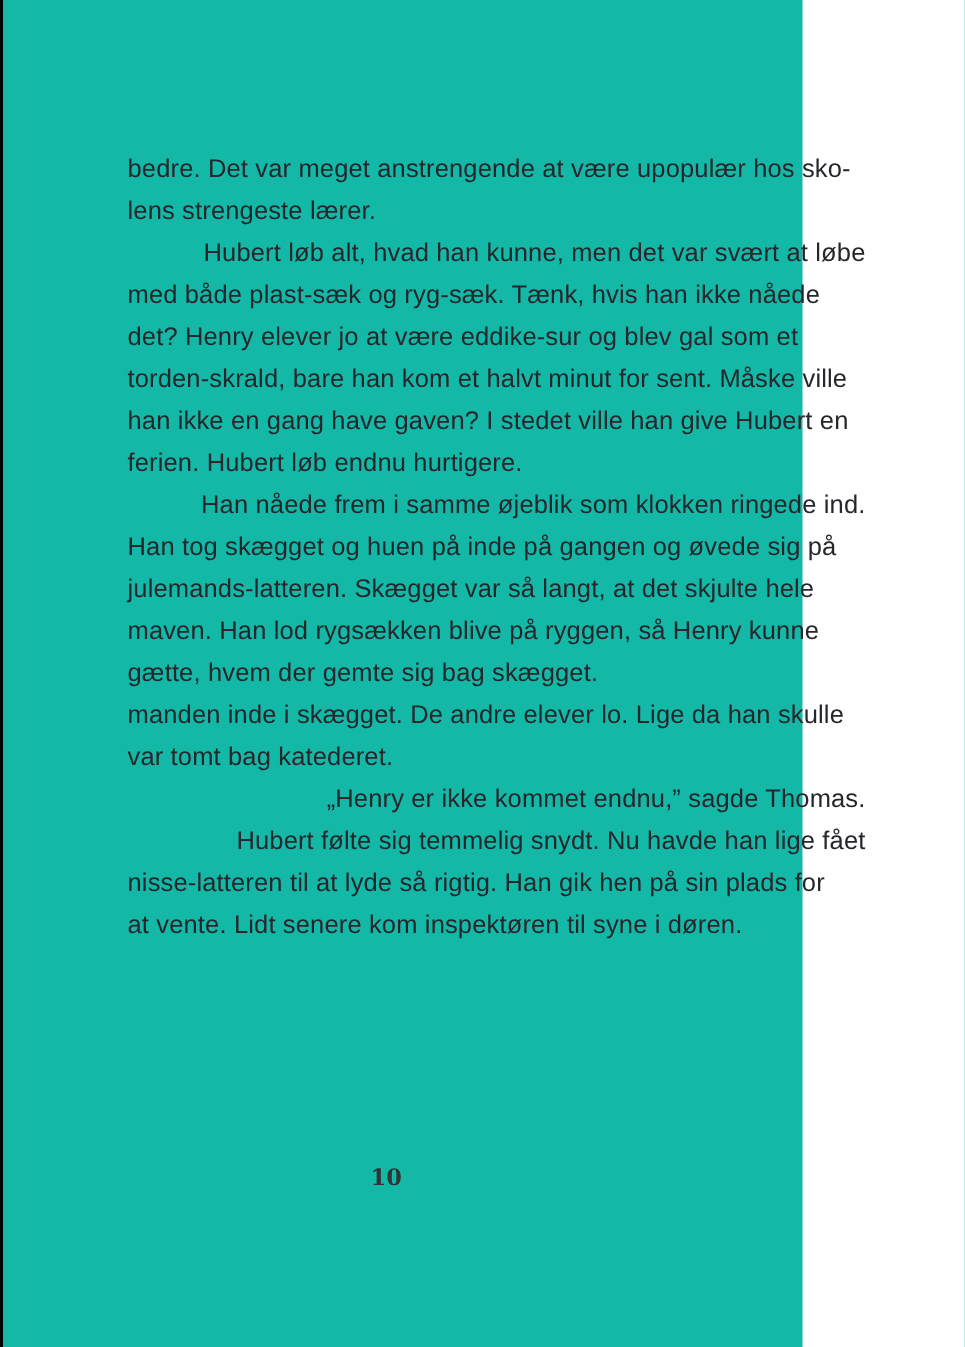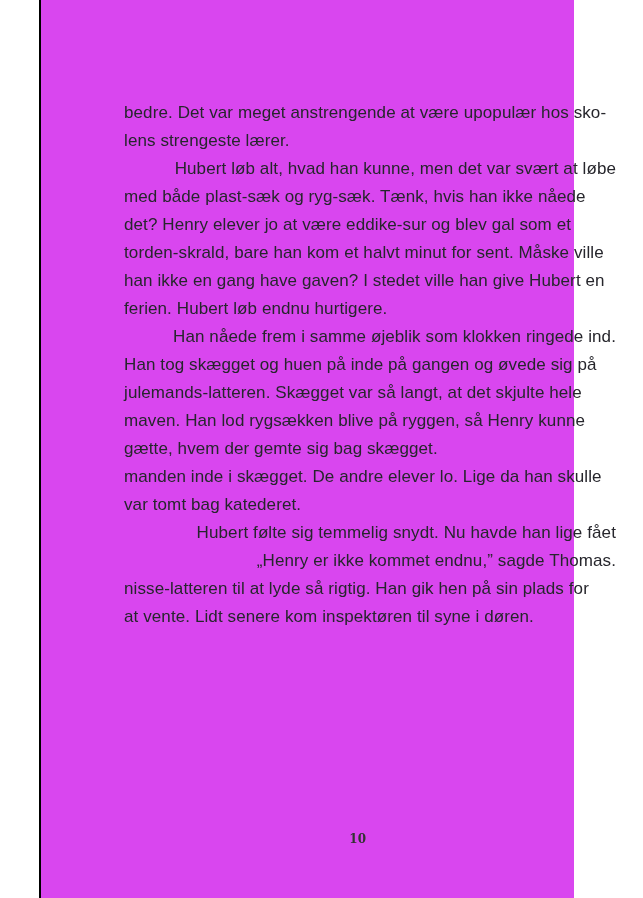--- a/index.html
+++ b/index.html
@@ -5,22 +5,21 @@
   * { margin: 0; padding: 0; box-sizing: border-box; }
   html, body {
     width: 643px; height: 898px;
     background: #ffffff;
     font-family: "Liberation Sans", sans-serif;
     overflow: hidden;
   }
   .book-page {
     position: relative;
     width: 535px; height: 898px;
-    background: #d946ef;
-    margin-left: 39px;
+    background: #14b8a6;
   }
   .edge-line {
     position: absolute;
     left: 0; top: 0;
     width: 2px; height: 898px;
     background: #000000;
   }
   .text-block {
     position: absolute;
     left: 85px; top: 99px;
@@ -32,25 +31,25 @@
   }
   .line {
     white-space: nowrap;
   }
   .line.indent {
     text-indent: 28px;
     text-align: right;
   }
   .page-number {
     position: absolute;
-    left: 247px; top: 832px;
+    left: 247px; top: 776px;
     width: 80px;
-    text-align: right;
+    text-align: left;
     font-family: "DejaVu Serif", serif;
-    font-size: 12px;
+    font-size: 15px;
     font-weight: 600;
     color: #333333;
   }
 </style>
 </head>
 <body>
 
 <div class="book-page">
   <div class="edge-line"></div>
 
@@ -63,20 +62,20 @@
     <div class="line">torden-skrald, bare han kom et halvt minut for sent. Måske ville</div>
     <div class="line">han ikke en gang have gaven? I stedet ville han give Hubert en</div>
     <div class="line">ferien. Hubert løb endnu hurtigere.</div>
     <div class="line indent">Han nåede frem i samme øjeblik som klokken ringede ind.</div>
     <div class="line">Han tog skægget og huen på inde på gangen og øvede sig på</div>
     <div class="line">julemands-latteren. Skægget var så langt, at det skjulte hele</div>
     <div class="line">maven. Han lod rygsækken blive på ryggen, så Henry kunne</div>
     <div class="line">gætte, hvem der gemte sig bag skægget.</div>
     <div class="line">manden inde i skægget. De andre elever lo. Lige da han skulle</div>
     <div class="line">var tomt bag katederet.</div>
+    <div class="line indent">„Henry er ikke kommet endnu,” sagde Thomas.</div>
     <div class="line indent">Hubert følte sig temmelig snydt. Nu havde han lige fået</div>
-    <div class="line indent">„Henry er ikke kommet endnu,” sagde Thomas.</div>
     <div class="line">nisse-latteren til at lyde så rigtig. Han gik hen på sin plads for</div>
     <div class="line">at vente. Lidt senere kom inspektøren til syne i døren.</div>
   </div>
 
   <div class="page-number">10</div>
 </div>
 
 </body></html>

